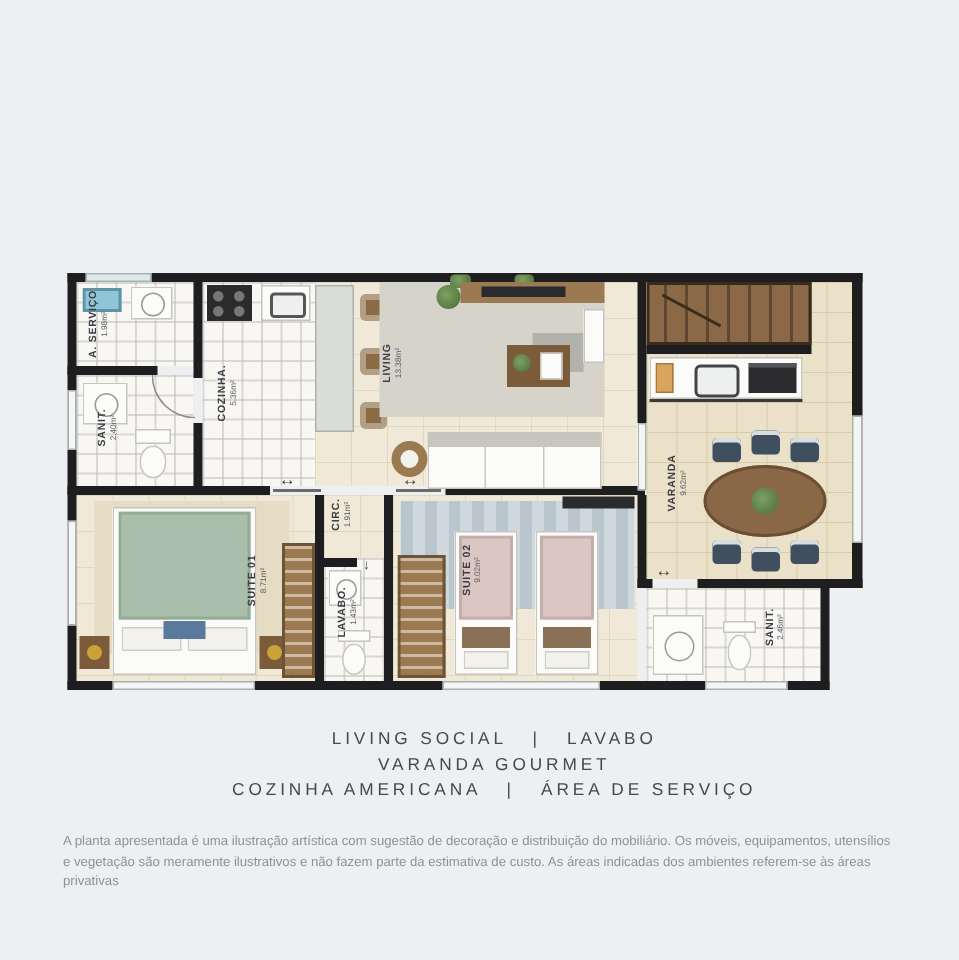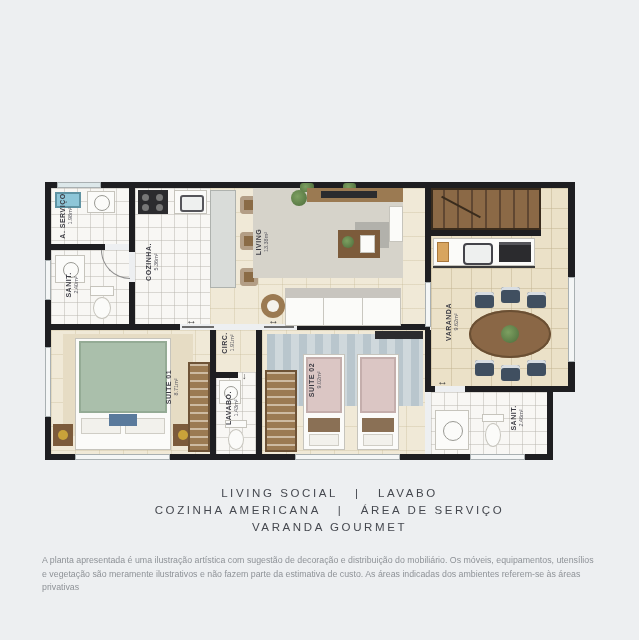--- a/index.html
+++ b/index.html
@@ -245,19 +245,19 @@
         <div class="ar">9.02m²</div>
     </div>
     <div class="rlabel" style="left:446px;top:223px;">
       <div class="nm">SANIT.</div>
         <div class="ar">2.46m²</div>
     </div>
   </div>
 
   <div class="features">
     <div class="feat-line">LIVING SOCIAL   |   LAVABO</div>
+    <div class="feat-line">VARANDA GOURMET</div>
     <div class="feat-line">COZINHA AMERICANA   |   ÁREA DE SERVIÇO</div>
-    <div class="feat-line">VARANDA GOURMET</div>
   </div>
 
   <div class="disclaimer">A planta apresentada é uma ilustração artística com sugestão de decoração e distribuição do mobiliário. Os móveis, equipamentos, utensílios e vegetação são meramente ilustrativos e não fazem parte da estimativa de custo. As áreas indicadas dos ambientes referem-se às áreas privativas</div>
 
 </div>
 
 </body></html>

